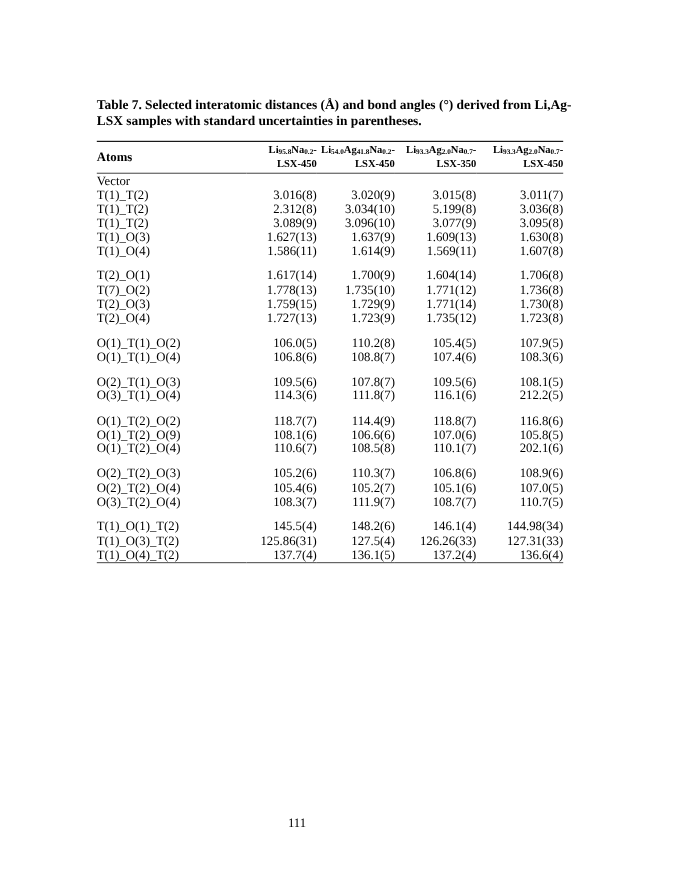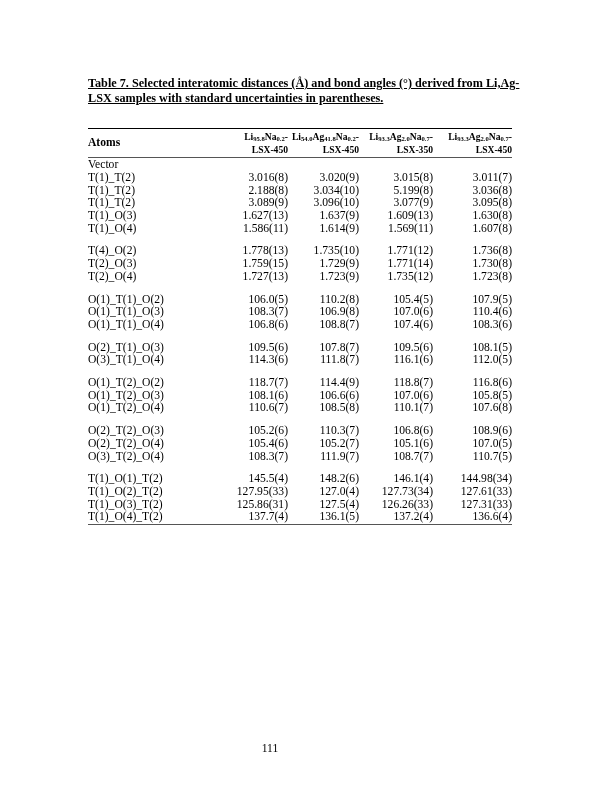--- a/index.html
+++ b/index.html
@@ -1,17 +1,17 @@
 <!DOCTYPE html>
 <html><head>
   <meta charset="utf-8">
   <style>
     html, body { margin: 0; padding: 0; background: #ffffff; }
     body { width: 612px; height: 792px; position: relative; font-family: "Liberation Serif", serif; color: #000; overflow: hidden; }
-    .caption { position: absolute; left: 88px; top: 76px; width: 440px; font-weight: bold; font-size: 12.2px; line-height: 15px; text-decoration: underline; }
+    .caption { position: absolute; left: 88px; top: 88px; width: 440px; font-weight: bold; font-size: 12.2px; line-height: 15px; }
     .table-wrap { position: absolute; left: 88px; top: 128px; width: 424px; }
     .rule { border-top: 1px solid #000; height: 0; }
     table { border-collapse: collapse; width: 424px; table-layout: fixed; font-size: 11.6px; }
     td, th { padding: 0; line-height: 12.7px; white-space: nowrap; }
     th { font-weight: bold; font-size: 9.6px; line-height: 10.6px; text-align: right; vertical-align: bottom; padding-top: 3px; padding-bottom: 2px; margin-top: 35px; }
     th.atoms { text-align: left; font-size: 11.6px; vertical-align: middle; }
     col.c0 { width: 136px; }
     col.c1 { width: 64px; }
     col.c2 { width: 71px; }
     col.c3 { width: 74px; }
@@ -71,21 +71,21 @@
         </tr>
         <tr>
           <td>T(1)_T(2)</td>
           <td class="num">3.016(8)</td>
           <td class="num">3.020(9)</td>
           <td class="num">3.015(8)</td>
           <td class="num">3.011(7)</td>
         </tr>
         <tr>
           <td>T(1)_T(2)</td>
-          <td class="num">2.188(8)</td>
+          <td class="num">2.312(8)</td>
           <td class="num">3.034(10)</td>
           <td class="num">5.199(8)</td>
           <td class="num">3.036(8)</td>
         </tr>
         <tr>
           <td>T(1)_T(2)</td>
           <td class="num">3.089(9)</td>
           <td class="num">3.096(10)</td>
           <td class="num">3.077(9)</td>
           <td class="num">3.095(8)</td>
@@ -101,21 +101,28 @@
           <td>T(1)_O(4)</td>
           <td class="num">1.586(11)</td>
           <td class="num">1.614(9)</td>
           <td class="num">1.569(11)</td>
           <td class="num">1.607(8)</td>
         </tr>
         <tr class="spacer">
           <td colspan="5"></td>
         </tr>
         <tr>
-          <td>T(4)_O(2)</td>
+          <td>T(2)_O(1)</td>
+          <td class="num">1.617(14)</td>
+          <td class="num">1.700(9)</td>
+          <td class="num">1.604(14)</td>
+          <td class="num">1.706(8)</td>
+        </tr>
+        <tr>
+          <td>T(7)_O(2)</td>
           <td class="num">1.778(13)</td>
           <td class="num">1.735(10)</td>
           <td class="num">1.771(12)</td>
           <td class="num">1.736(8)</td>
         </tr>
         <tr>
           <td>T(2)_O(3)</td>
           <td class="num">1.759(15)</td>
           <td class="num">1.729(9)</td>
           <td class="num">1.771(14)</td>
@@ -132,27 +139,20 @@
           <td colspan="5"></td>
         </tr>
         <tr>
           <td>O(1)_T(1)_O(2)</td>
           <td class="num">106.0(5)</td>
           <td class="num">110.2(8)</td>
           <td class="num">105.4(5)</td>
           <td class="num">107.9(5)</td>
         </tr>
         <tr>
-          <td>O(1)_T(1)_O(3)</td>
-          <td class="num">108.3(7)</td>
-          <td class="num">106.9(8)</td>
-          <td class="num">107.0(6)</td>
-          <td class="num">110.4(6)</td>
-        </tr>
-        <tr>
           <td>O(1)_T(1)_O(4)</td>
           <td class="num">106.8(6)</td>
           <td class="num">108.8(7)</td>
           <td class="num">107.4(6)</td>
           <td class="num">108.3(6)</td>
         </tr>
         <tr class="spacer">
           <td colspan="5"></td>
         </tr>
         <tr>
@@ -160,45 +160,45 @@
           <td class="num">109.5(6)</td>
           <td class="num">107.8(7)</td>
           <td class="num">109.5(6)</td>
           <td class="num">108.1(5)</td>
         </tr>
         <tr>
           <td>O(3)_T(1)_O(4)</td>
           <td class="num">114.3(6)</td>
           <td class="num">111.8(7)</td>
           <td class="num">116.1(6)</td>
-          <td class="num">112.0(5)</td>
+          <td class="num">212.2(5)</td>
         </tr>
         <tr class="spacer">
           <td colspan="5"></td>
         </tr>
         <tr>
           <td>O(1)_T(2)_O(2)</td>
           <td class="num">118.7(7)</td>
           <td class="num">114.4(9)</td>
           <td class="num">118.8(7)</td>
           <td class="num">116.8(6)</td>
         </tr>
         <tr>
-          <td>O(1)_T(2)_O(3)</td>
+          <td>O(1)_T(2)_O(9)</td>
           <td class="num">108.1(6)</td>
           <td class="num">106.6(6)</td>
           <td class="num">107.0(6)</td>
           <td class="num">105.8(5)</td>
         </tr>
         <tr>
           <td>O(1)_T(2)_O(4)</td>
           <td class="num">110.6(7)</td>
           <td class="num">108.5(8)</td>
           <td class="num">110.1(7)</td>
-          <td class="num">107.6(8)</td>
+          <td class="num">202.1(6)</td>
         </tr>
         <tr class="spacer">
           <td colspan="5"></td>
         </tr>
         <tr>
           <td>O(2)_T(2)_O(3)</td>
           <td class="num">105.2(6)</td>
           <td class="num">110.3(7)</td>
           <td class="num">106.8(6)</td>
           <td class="num">108.9(6)</td>
@@ -221,27 +221,20 @@
           <td colspan="5"></td>
         </tr>
         <tr>
           <td>T(1)_O(1)_T(2)</td>
           <td class="num">145.5(4)</td>
           <td class="num">148.2(6)</td>
           <td class="num">146.1(4)</td>
           <td class="num">144.98(34)</td>
         </tr>
         <tr>
-          <td>T(1)_O(2)_T(2)</td>
-          <td class="num">127.95(33)</td>
-          <td class="num">127.0(4)</td>
-          <td class="num">127.73(34)</td>
-          <td class="num">127.61(33)</td>
-        </tr>
-        <tr>
           <td>T(1)_O(3)_T(2)</td>
           <td class="num">125.86(31)</td>
           <td class="num">127.5(4)</td>
           <td class="num">126.26(33)</td>
           <td class="num">127.31(33)</td>
         </tr>
         <tr>
           <td class="bottom-rule-after">T(1)_O(4)_T(2)</td>
           <td class="num bottom-rule-after">137.7(4)</td>
           <td class="num bottom-rule-after">136.1(5)</td>

